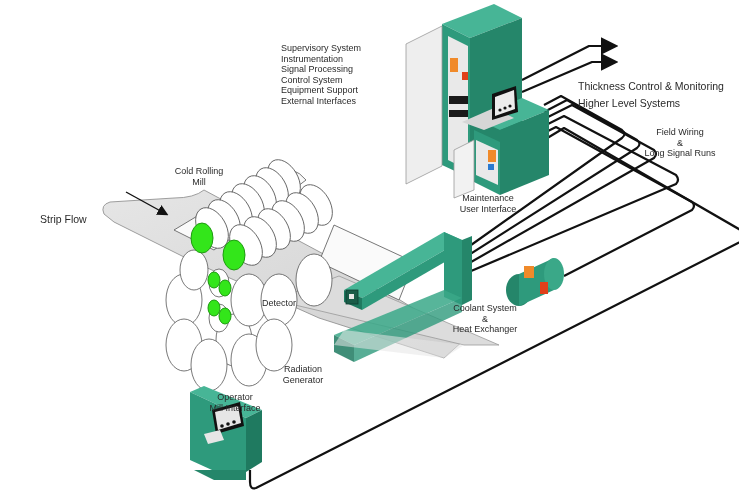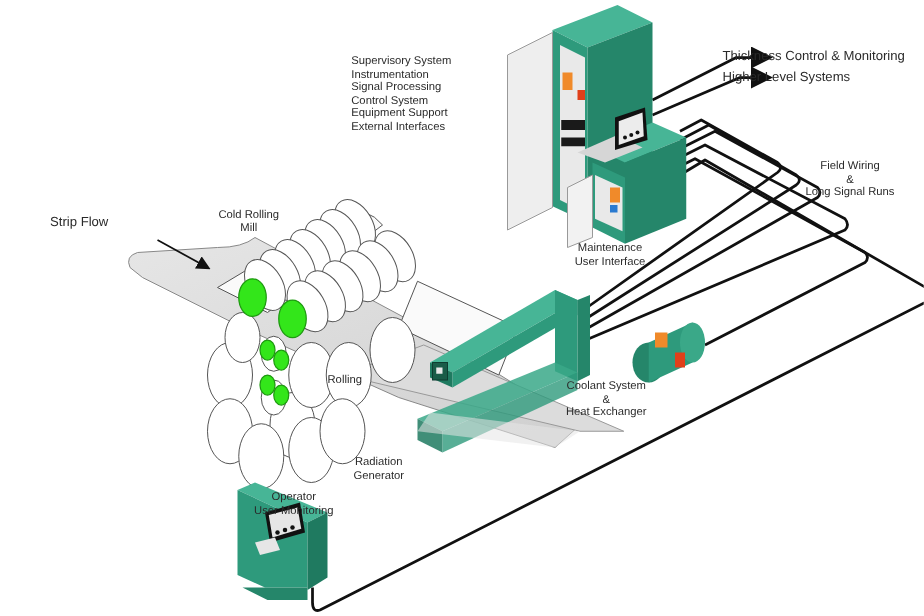--- a/index.html
+++ b/index.html
@@ -3,21 +3,21 @@
 <meta charset="utf-8">
 <style>
   html, body { margin:0; padding:0; background:#ffffff; }
   body { width:739px; height:493px; position:relative; overflow:hidden;
          font-family:"Liberation Sans", sans-serif; }
   #stage { position:absolute; left:0; top:0; width:739px; height:493px;padding-left:44px; }
   .lbl { position:absolute; font-size:9px; line-height:10.5px; color:#2a2a2a;
          white-space:pre-line; font-family:"Liberation Sans", sans-serif; }
   .lbl.c { text-align:center; }
   .lbl.l { text-align:left; }
-  .lbl.big { font-size:10.5px; }
+  .lbl.big { font-size:10.5px;margin-top:41px; }
 </style>
 </head>
 <body>
 
 <div id="stage">
 <svg width="739" height="493" viewBox="0 0 739 493" xmlns="http://www.w3.org/2000/svg">
   <defs>
     <marker id="arrowhead" markerWidth="8" markerHeight="8" refX="6" refY="4" orient="auto">
       <path d="M0,0 L8,4 L0,8 Z" fill="#111"></path>
     </marker>
@@ -191,25 +191,25 @@
 
   <div class="lbl c" style="left:448px; top:193px; width:80px;">Maintenance
 User Interface</div>
 
   <div class="lbl l big" style="left:40px; top:173px;">Strip Flow</div>
 
   <div class="lbl c" style="left:164px; top:166px; width:70px;">Cold Rolling
 Mill</div>
 
 
-  <div class="lbl l" style="left:262px; top:298px;">Rolling</div>
+  <div class="lbl l" style="left:262px; top:298px;">Detector</div>
 
   <div class="lbl c" style="left:268px; top:364px; width:70px;">Radiation
 Generator</div>
 
   <div class="lbl c" style="left:430px; top:303px; width:110px;">Coolant System
 &amp;
 Heat Exchanger</div>
 
   <div class="lbl c" style="left:200px; top:392px; width:70px;">Operator
-User Monitoring</div>
+Mill Interface</div>
 
 </div>
 
 </body></html>

